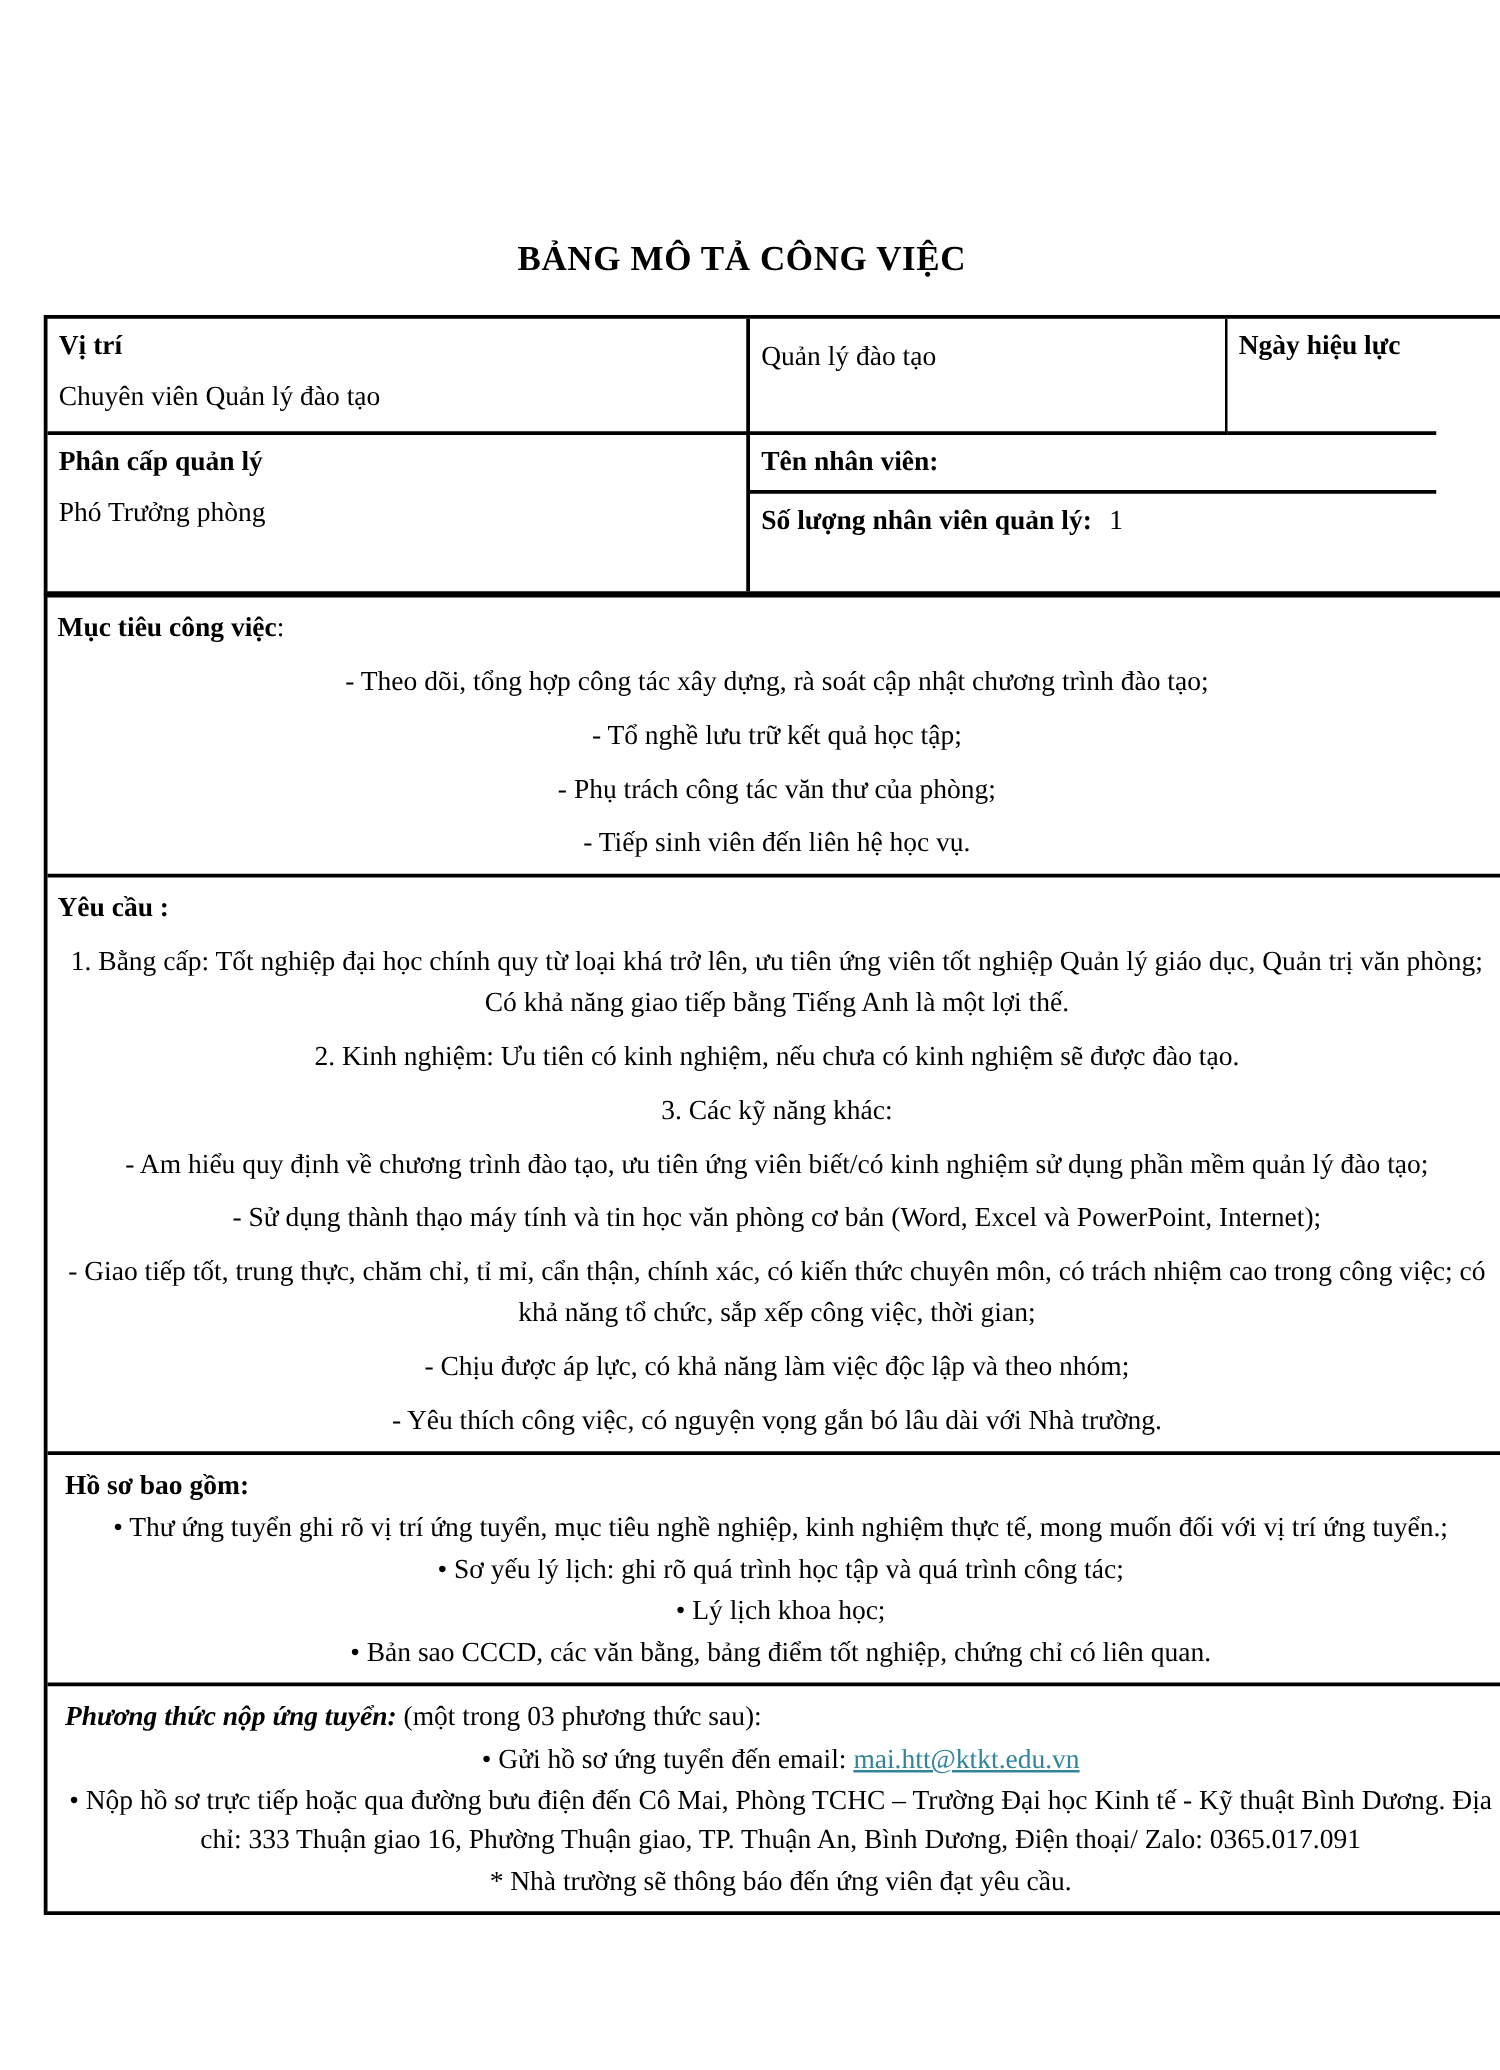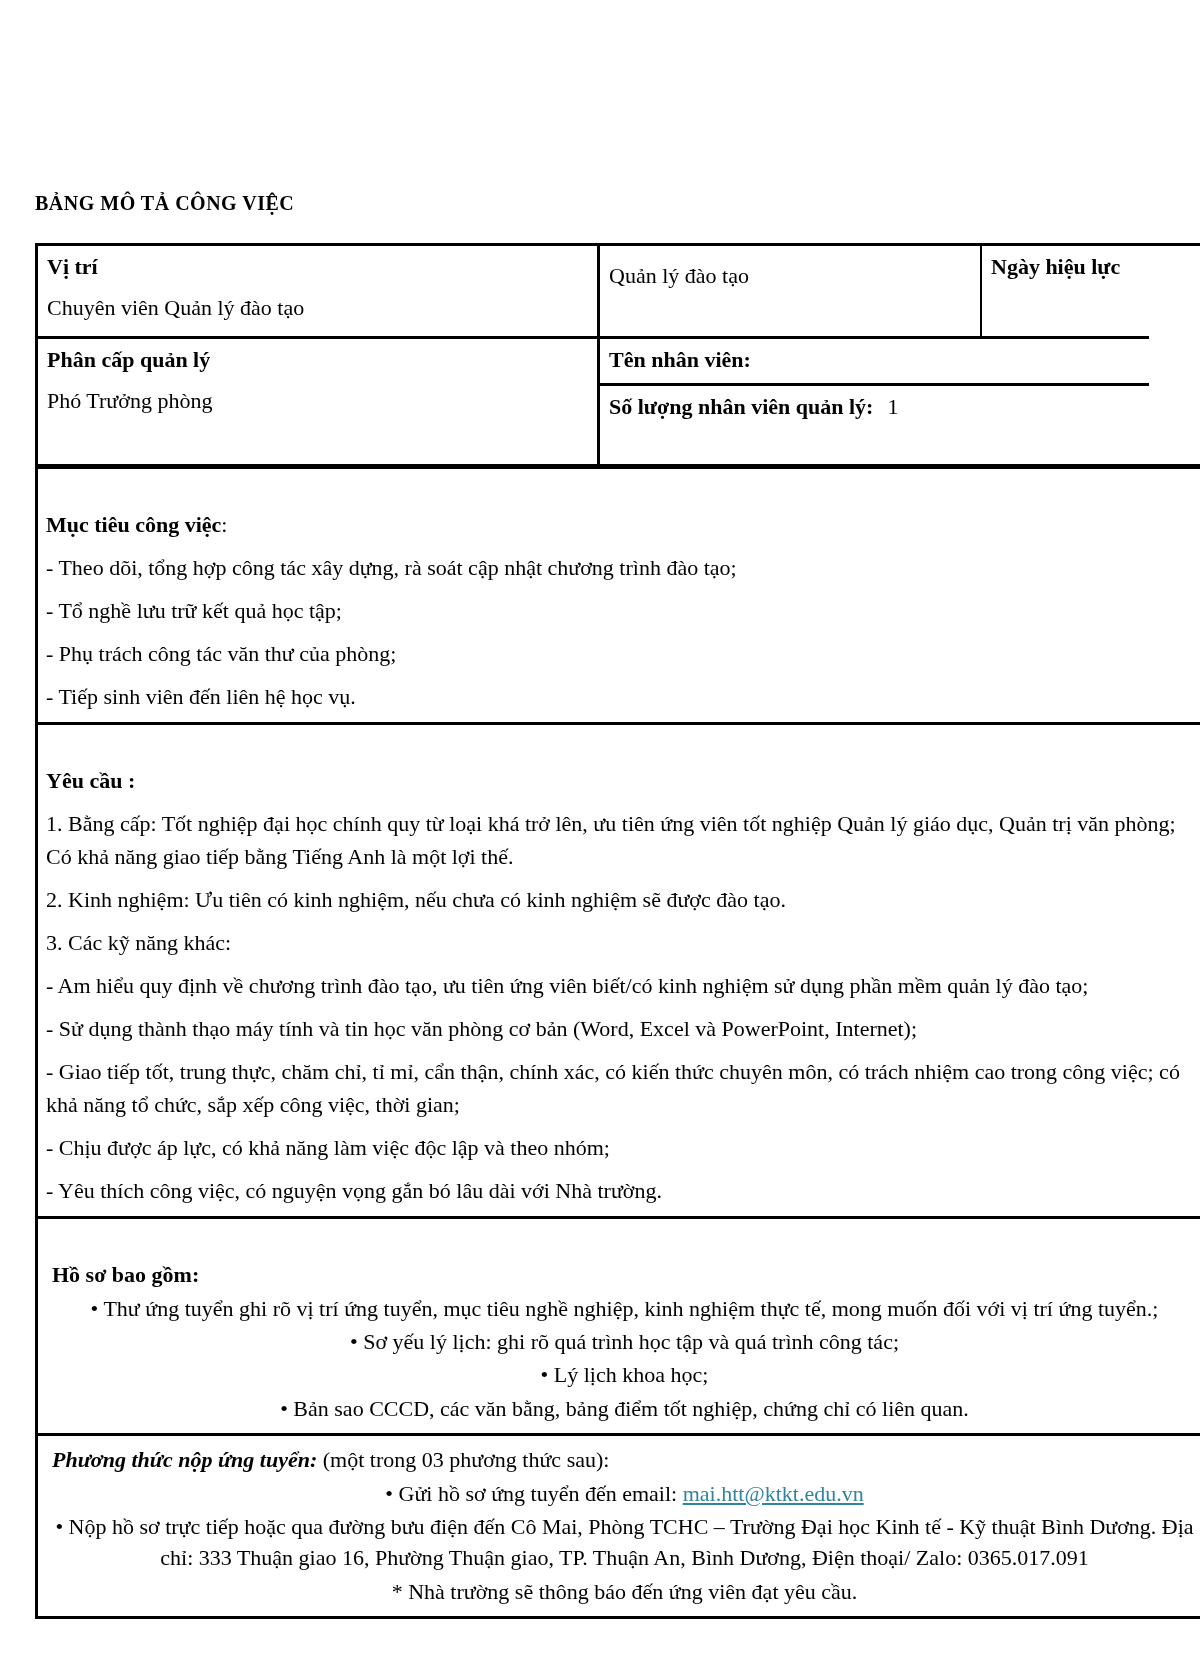--- a/index.html
+++ b/index.html
@@ -6,21 +6,22 @@
   html, body { background: #ffffff; }
   body {
     width: 1200px;
     height: 1656px;
     font-family: "Liberation Serif", "DejaVu Serif", serif;
     color: #000000;
     position: relative;
   }
   .page-title {
     margin: 192px 48px 4px 35px;
-    font-size: 20px;
+    text-align: center;
+    font-size: 28px;
     font-weight: bold;
     letter-spacing: 0.5px;
   }
   .doc { margin: 28px 0 0 35px; width: 1173px; font-size: 22px; }
 
   
   .hdr-table {
     border: 3px solid #000;
     display: grid;
     grid-template-columns: 562px 382px 167px;
@@ -37,22 +38,22 @@
   .val { display: block; line-height: 1.45; margin-top: 9px; }
   .inline-val { font-weight: normal; margin-left: 14px; }
 
   
   .sections {
     border: 3px solid #000;
     margin-top: -1px;
   }
   .section { padding: 7px 8px 9px 8px; }
   .section + .section { border-top: 3px solid #000; }
-  .sec-heading { font-weight: bold; line-height: 1.5; margin-top: 32px; }
-  .loose p { line-height: 1.5; margin-top: 10px; }
+  .sec-heading { font-weight: bold; line-height: 1.5; }
+  .loose p { line-height: 1.5; margin-top: 10px; text-align: center; }
   .tight p { line-height: 1.42; margin-top: 2px; text-align: center; }
   .pad-more { padding-left: 14px; }
   .bi { font-weight: bold; font-style: italic; }
   .email-link { cursor: pointer; }
   .colon { font-weight: normal; }
 </style>
 </head>
 <body>
 
 <h1 class="page-title">BẢNG MÔ TẢ CÔNG VIỆC</h1>

